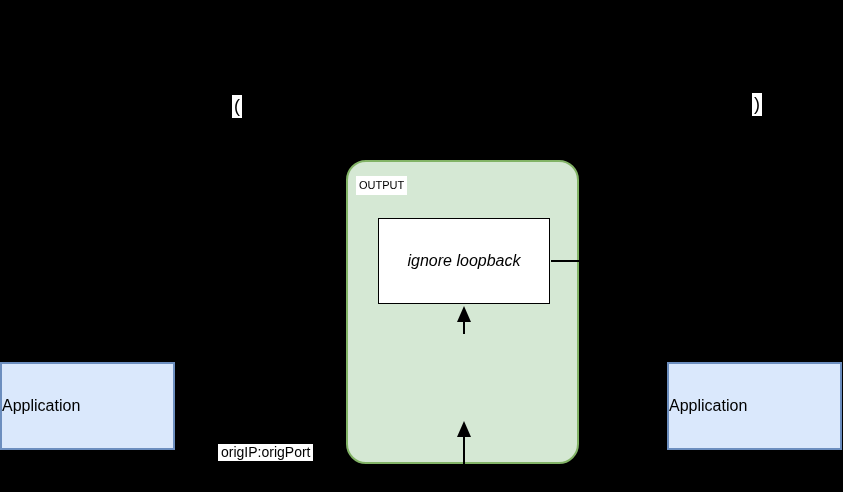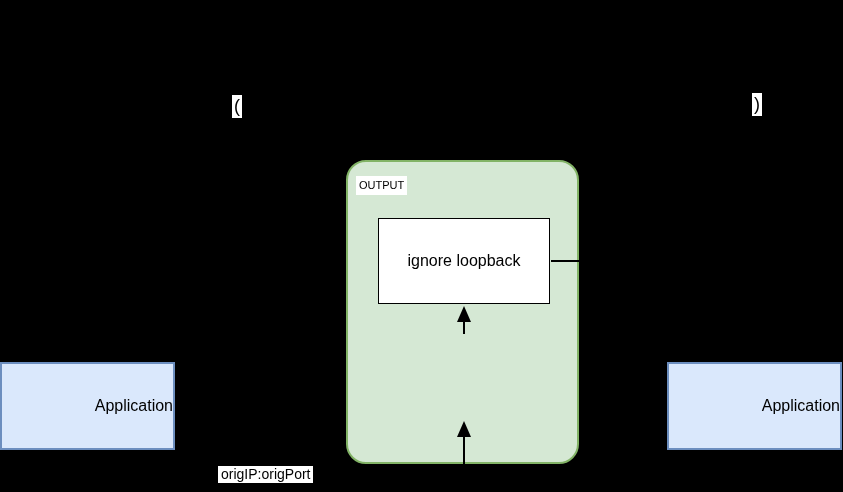--- a/index.html
+++ b/index.html
@@ -38,32 +38,32 @@
     position: absolute;
     width: 170px; height: 84px;
     background: #ffffff;
     border: 1.5px solid #000000;
     display: flex;
     align-items: center;
     justify-content: center;
     font-size: 16px;
     text-align: center;
   }
-  #rule-loopback { left: 378px; top: 218px; }
+  #rule-loopback { left: 378px; top: 218px; font-style: italic; }
   #rule-proxy    { left: 378px; top: 333px; }
   
   .app-box {
     position: absolute;
     width: 171px; height: 84px;
     top: 362px;
     background: #dae8fc;
     border: 2px solid #6c8ebf;
     display: flex;
     align-items: center;
-    justify-content: flex-end;
+    justify-content: flex-start;
     font-size: 16px;
   }
   #app-left  { left: 0px; }
   #app-right { left: 667px; }
   
   .vline, .hline { position: absolute; background: #000000; }
   .vline { width: 2px; }
   .hline { height: 2px; }
   #edge-mid-line    { left: 463px; top: 318px; height: 16px; }
   #edge-bottom-line { left: 463px; top: 434px; height: 58px; }
@@ -88,21 +88,21 @@
   #arrow-bottom { left: 457px; top: 421px; }
   #arrow-right  { left: 747px; top: 347px; }
   
   .edge-label {
     position: absolute;
     background: #ffffff;
     white-space: nowrap;
     z-index: 5;
   }
   #label-orig {
-    left: 218px; top: 466px;
+    left: 218px; top: 444px;
     font-size: 14px;
     line-height: 17px;
     padding: 0 3px;
   }
   .paren-label {
     font-size: 18px;
     line-height: 23px;
     padding: 0 2px;
   }
   #label-paren-left  { left: 232px; top: 95px; }

